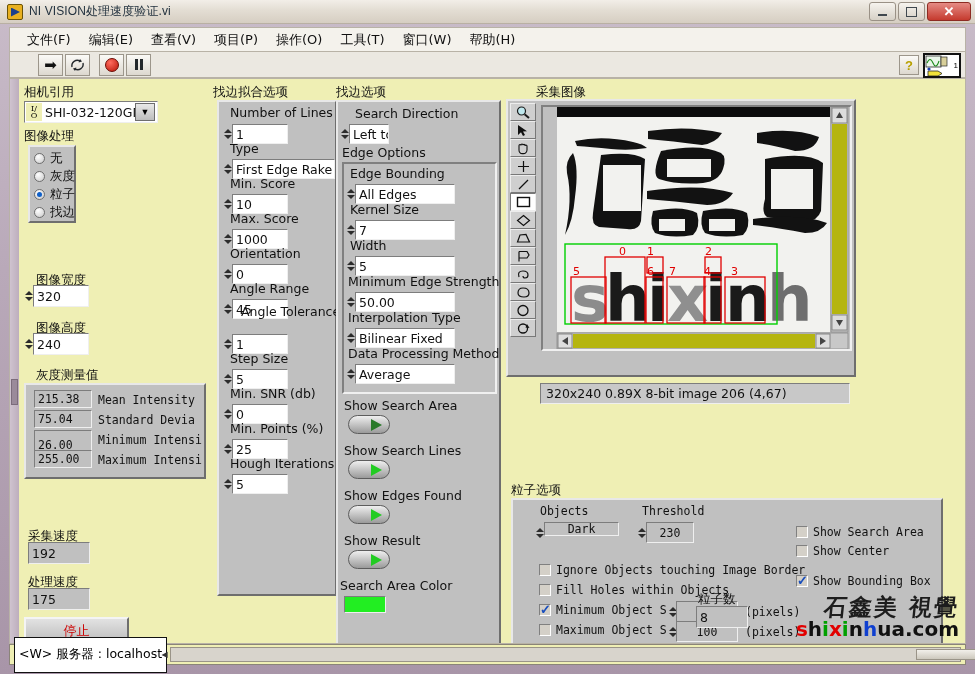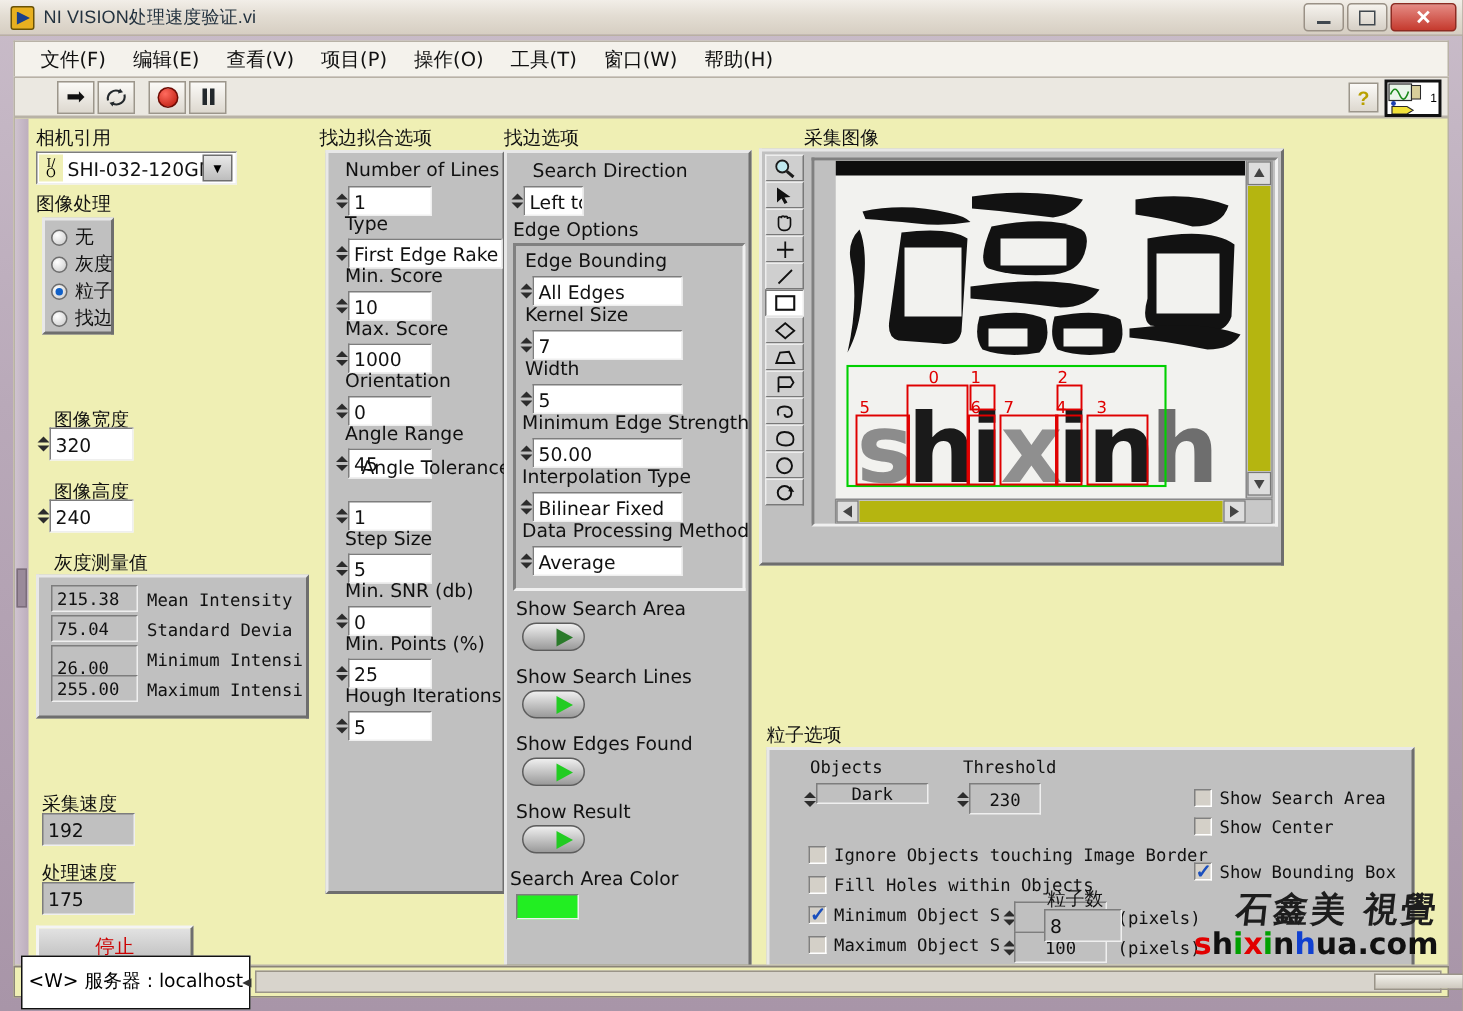--- a/index.html
+++ b/index.html
@@ -719,20 +719,21 @@
           <rect x="14" y="226" width="291" height="16" fill="#c8c8c8" stroke="#8a8a8a" stroke-width="0.8"></rect>
           <rect x="15" y="227" width="14" height="14" fill="#ddd" stroke="#777" stroke-width="0.8"></rect>
           <path d="M25 230 L19 234 L25 238 Z" fill="#444"></path>
           <rect x="30" y="227" width="242" height="14" fill="#b5b510"></rect>
           <rect x="273" y="227" width="14" height="14" fill="#ddd" stroke="#777" stroke-width="0.8"></rect>
           <path d="M277 230 L283 234 L277 238 Z" fill="#444"></path>
         </svg>
       </div>
     </div>
 
+    <div class="statusline" style="left:530px; top:304px; width:310px; height:21px;">320x240 0.89X 8-bit image 206    (4,67)</div>
 
     <div class="sec-title" style="left:501px; top:403px;">粒子选项</div>
 
     <div class="cluster" style="left:501px; top:419px; width:432px; height:155px;">
       <div class="lbl lbl-mono" style="left:27px; top:4px;">Objects</div>
       <div class="spin" style="left:22px; top:22px; height:21px;">
             <b class="up"></b>
             <b class="dn"></b>
           </div>
       <div class="fld ind lbl-mono" style="left:31px; top:22px; width:75px; height:14px; justify-content:center;">Dark</div>

